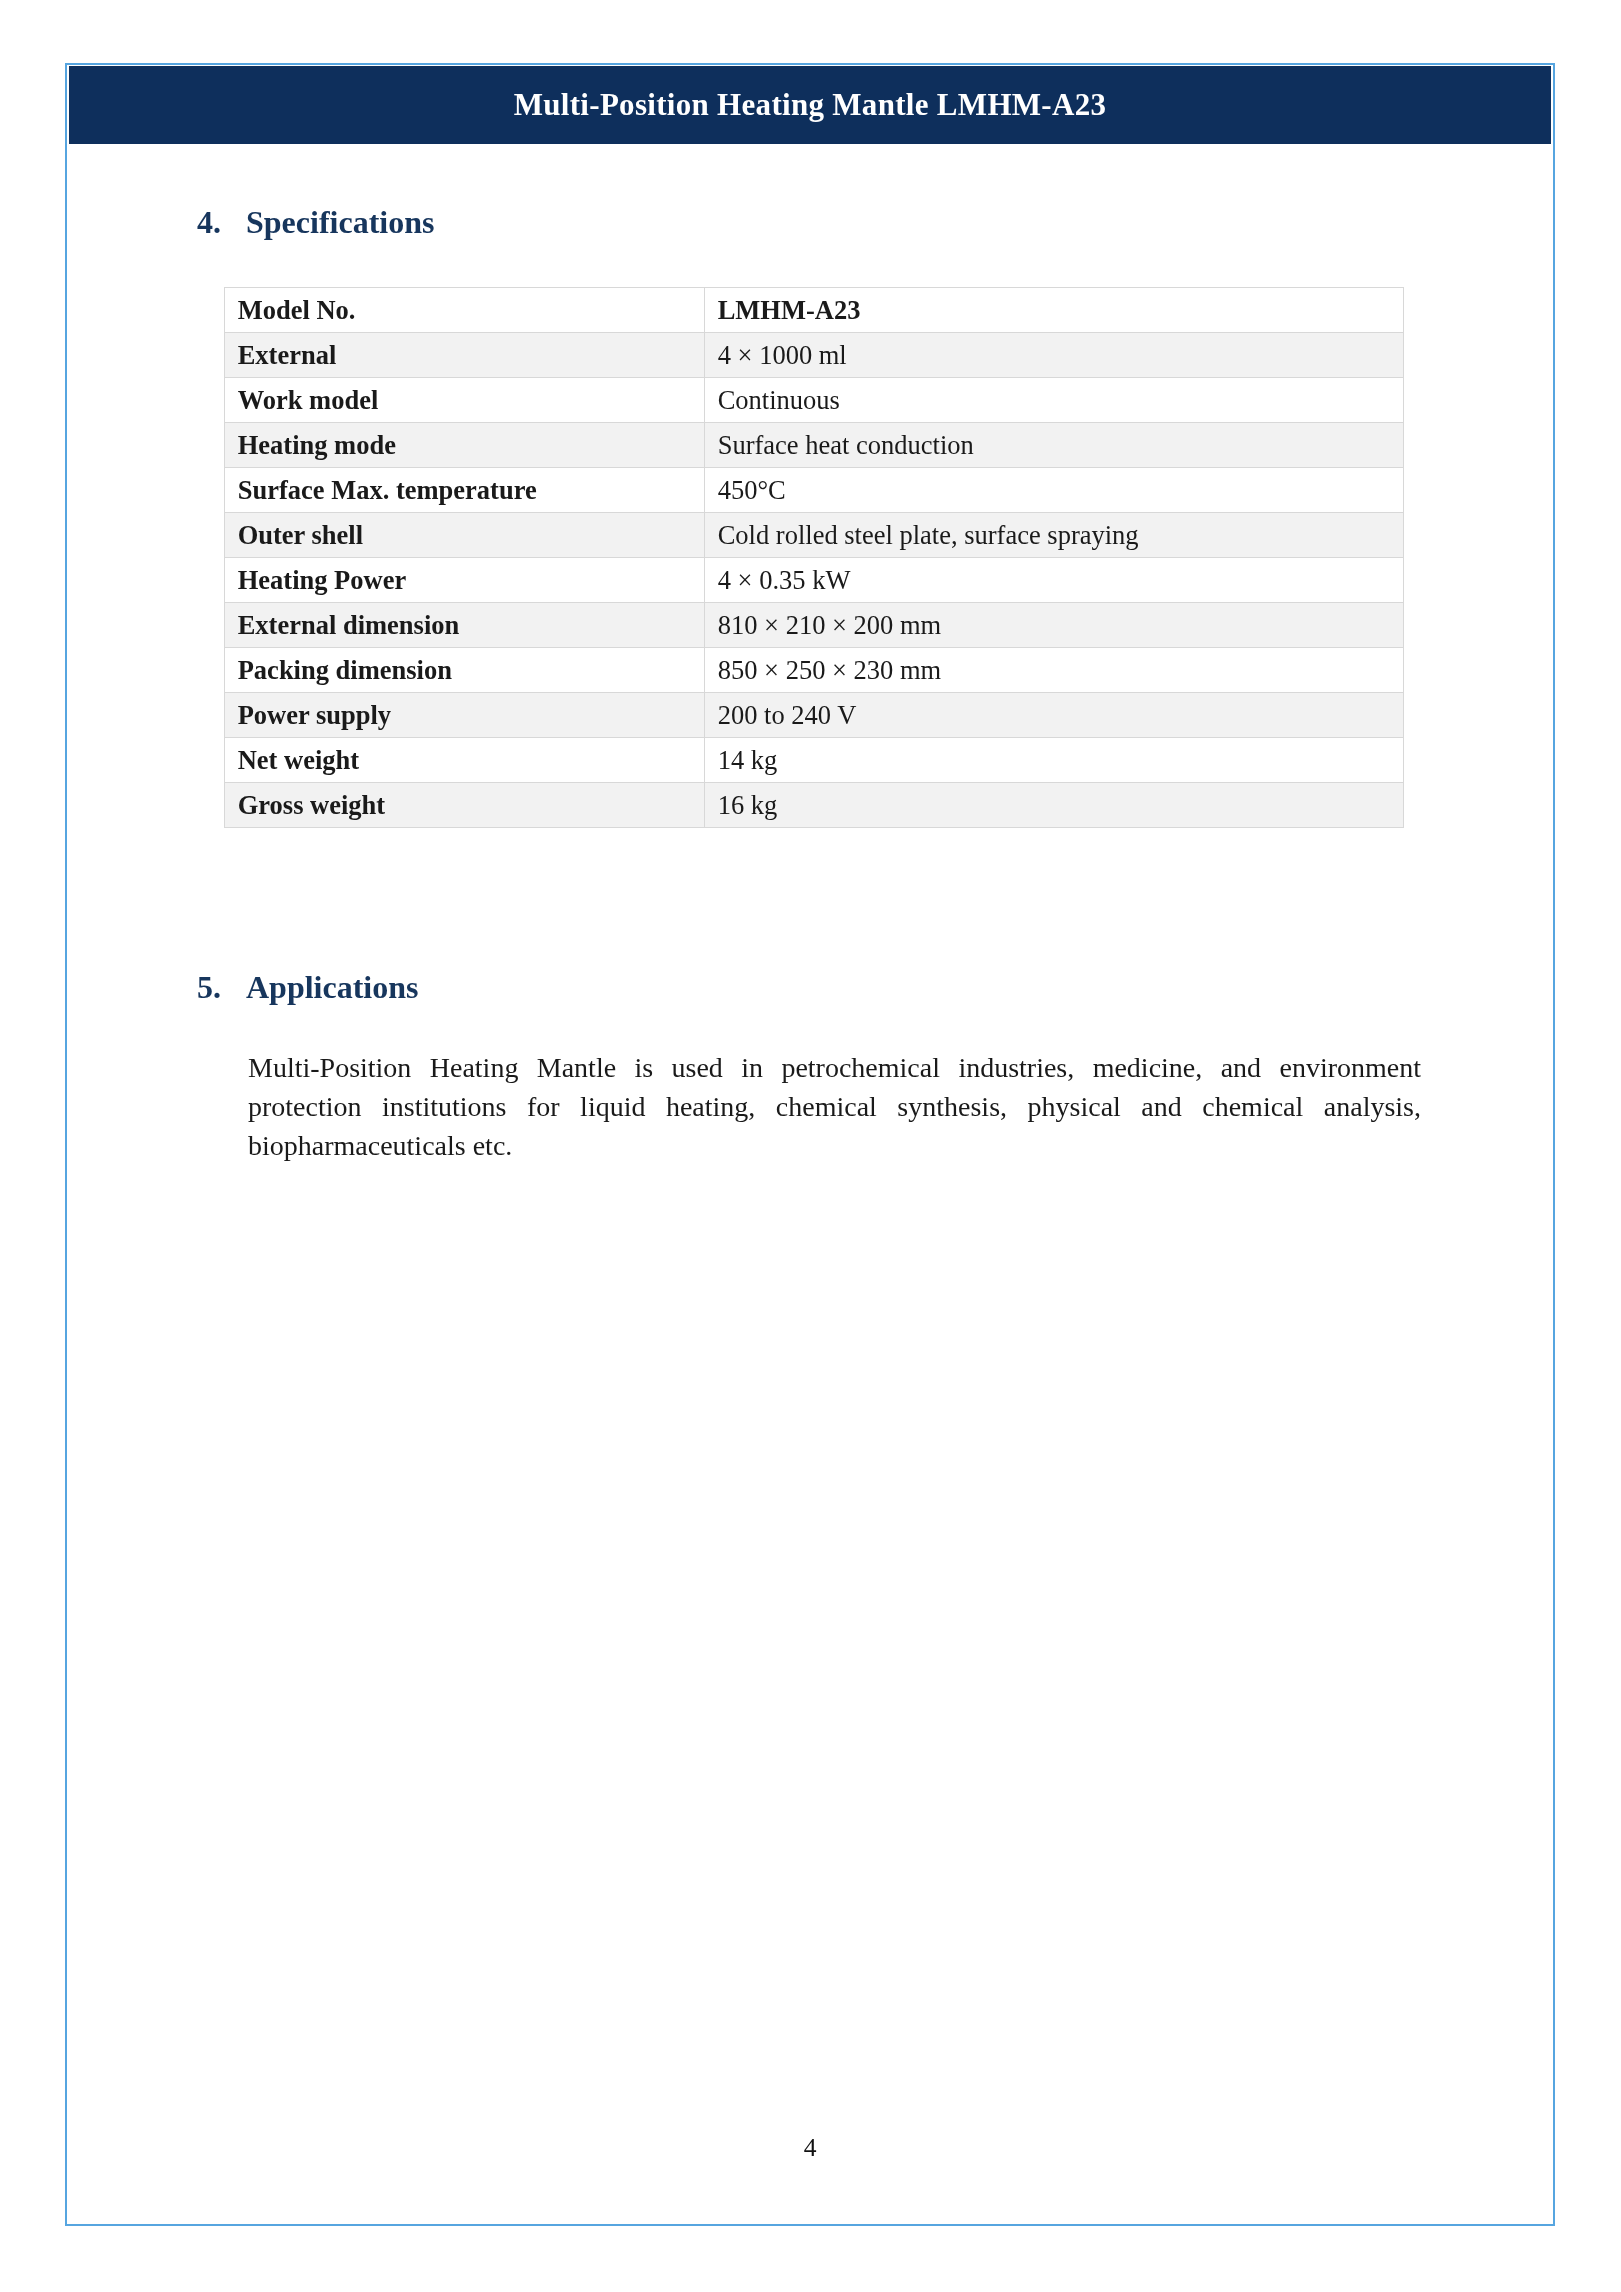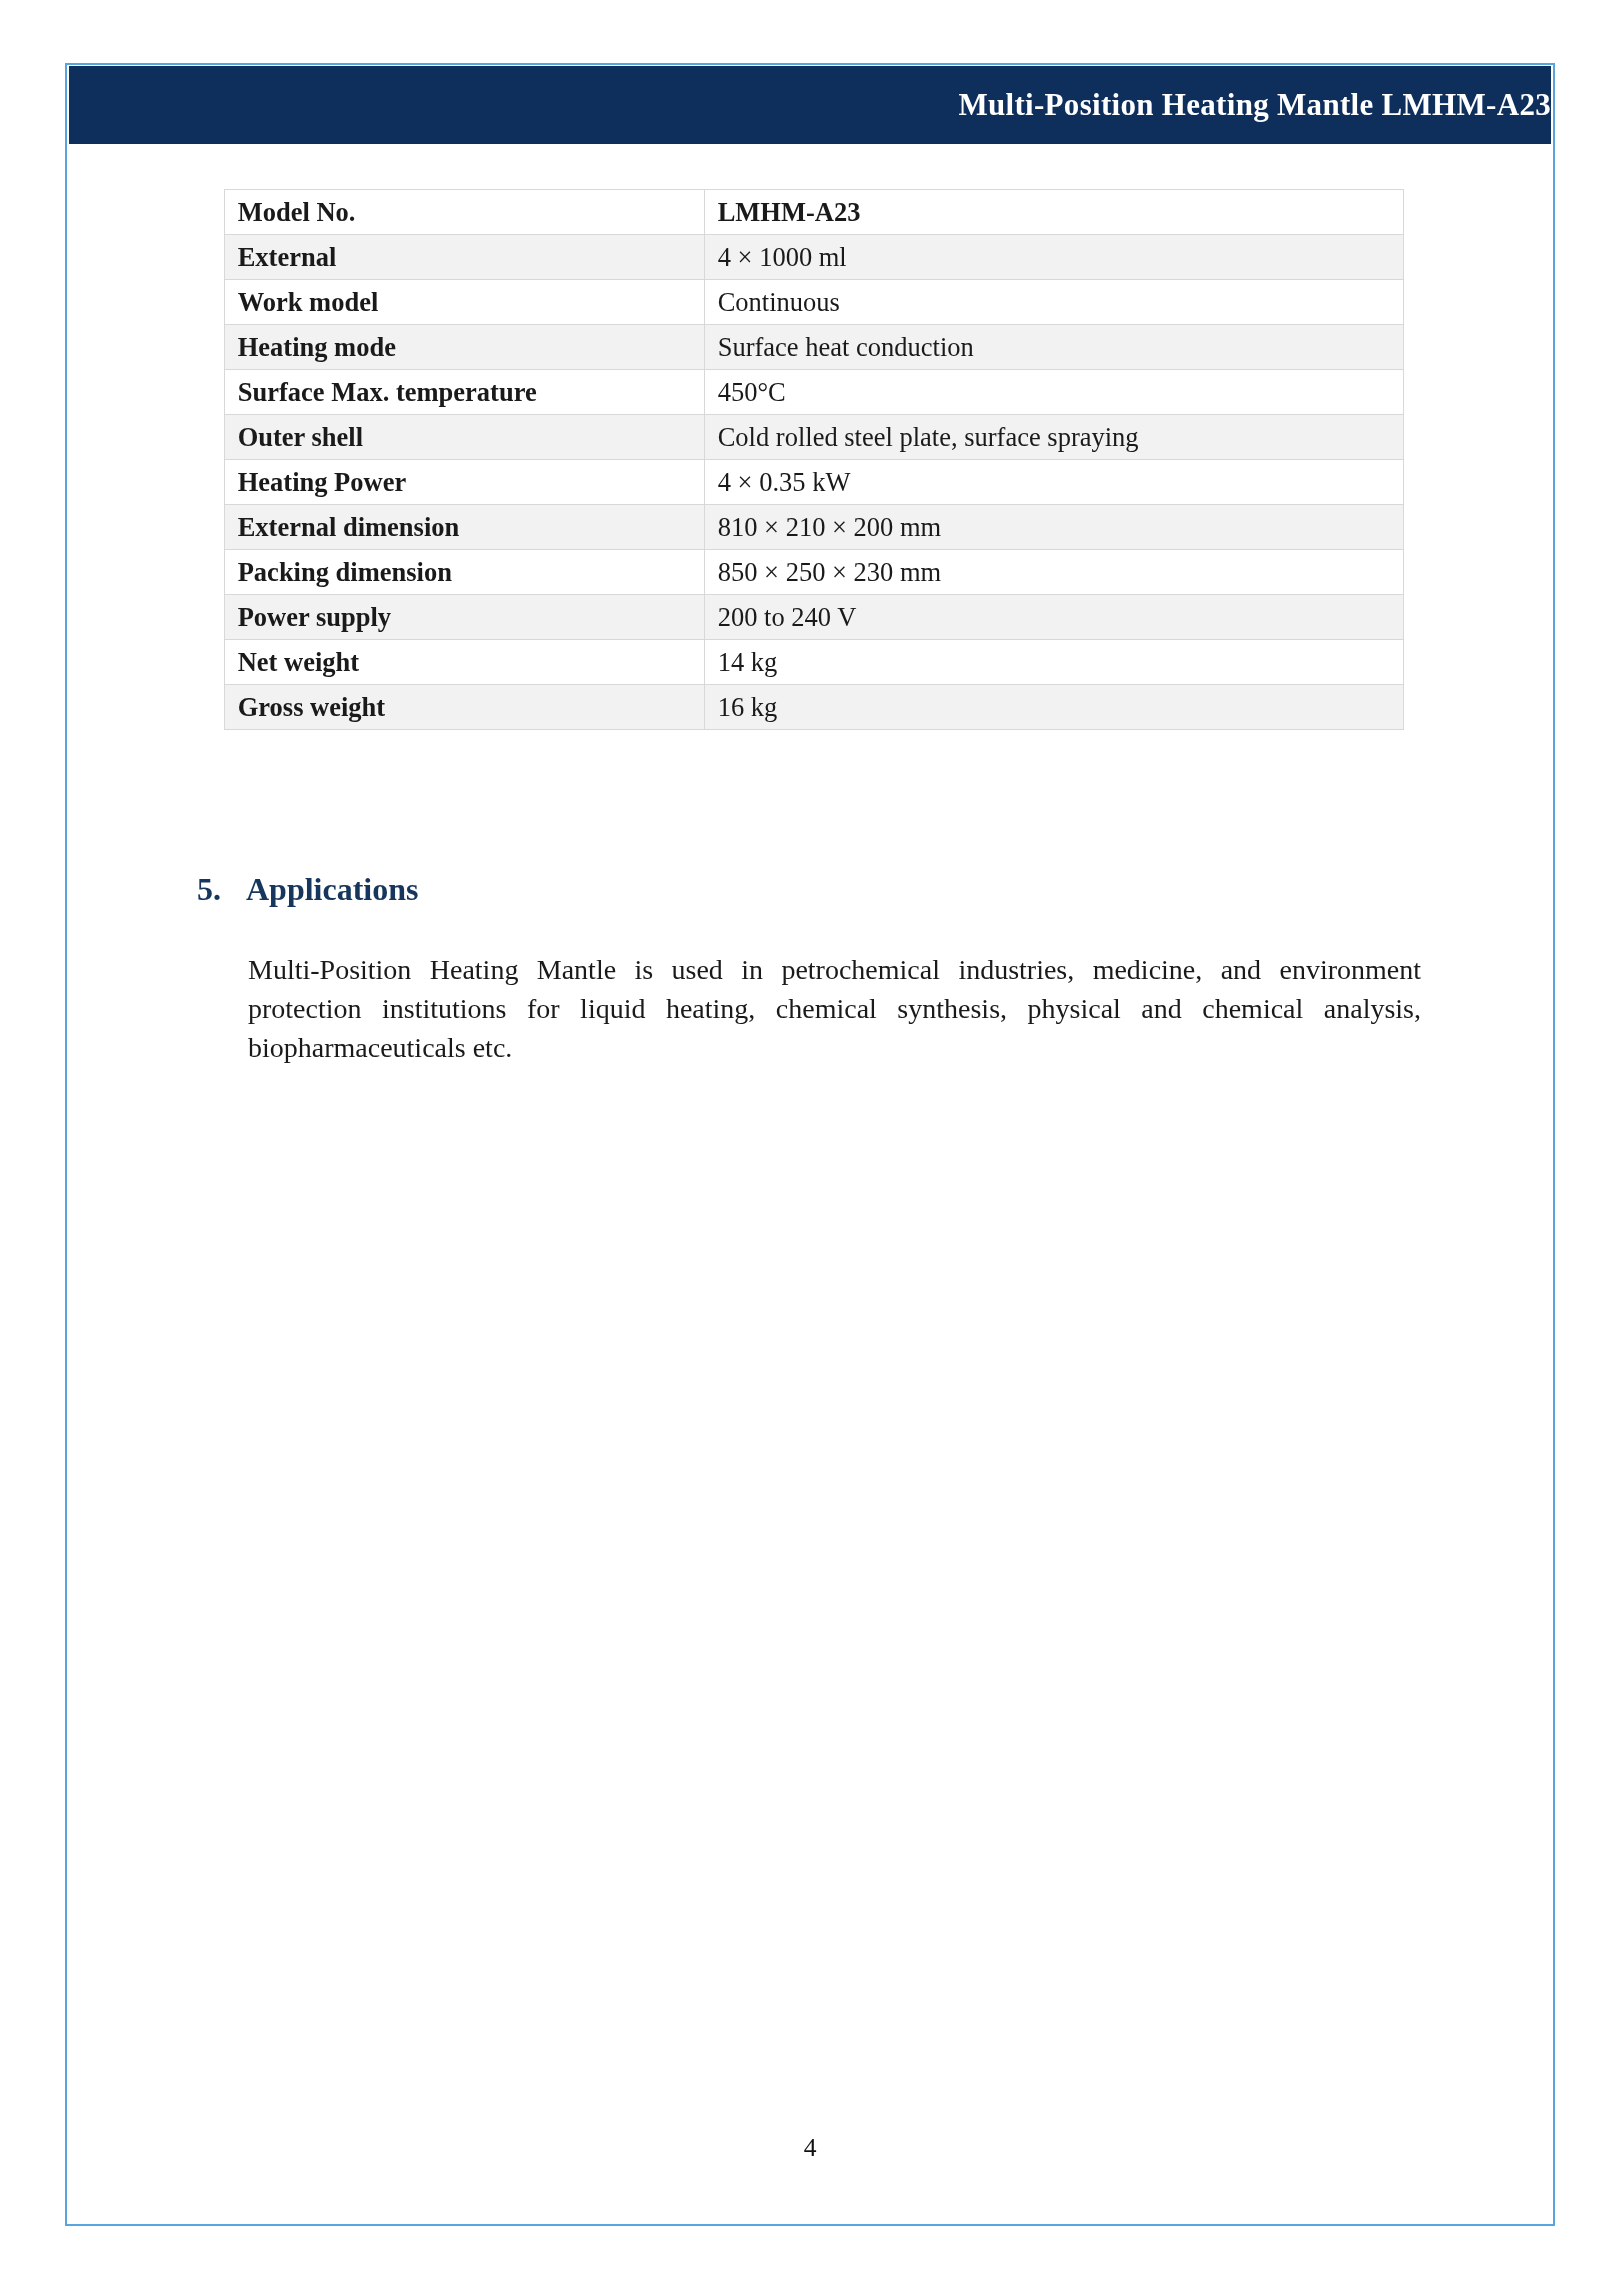--- a/index.html
+++ b/index.html
@@ -21,21 +21,21 @@
     border: 2px solid #56a5e0;
     background: #ffffff;
     box-sizing: content-box;
   }
   .header-bar {
     margin: 1px 2px 0 2px;
     height: 78px;
     background: #0e2f5c;
     display: flex;
     align-items: center;
-    justify-content: flex-end;
+    justify-content: center;
   }
   .header-title {
     color: #ffffff;
     font-weight: bold;
     font-size: 31px;
     letter-spacing: 0.3px;
     white-space: nowrap;
   }
   .section-heading {
     color: #17365d;
@@ -96,20 +96,23 @@
 </style>
 </head>
 <body>
 
 <div class="page-frame">
 
   <div class="header-bar">
     <span class="header-title">Multi-Position Heating Mantle LMHM-A23</span>
   </div>
 
+  <h2 class="section-heading" id="specifications-heading">
+    <span class="sec-num">4.</span><span>Specifications</span>
+  </h2>
 
   <table class="spec-table">
     <colgroup>
         <col class="c1">
         <col class="c2">
       </colgroup>
     <tbody>
       <tr>
         <td class="spec-label">Model No.</td>
         <td class="spec-value value-bold">LMHM-A23</td>

